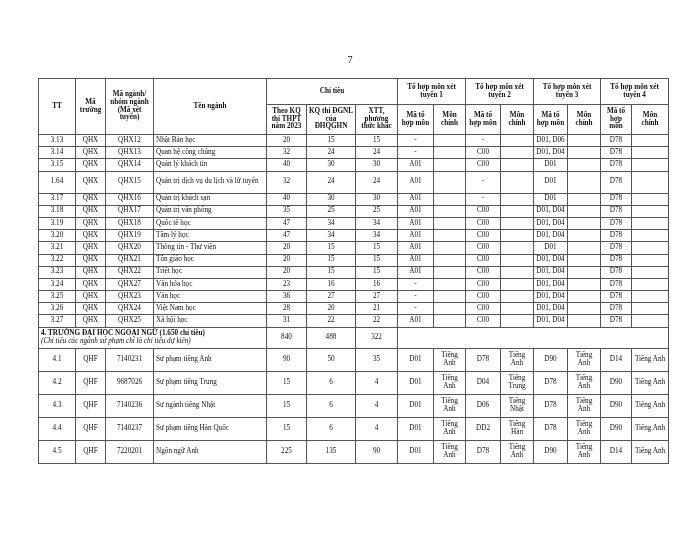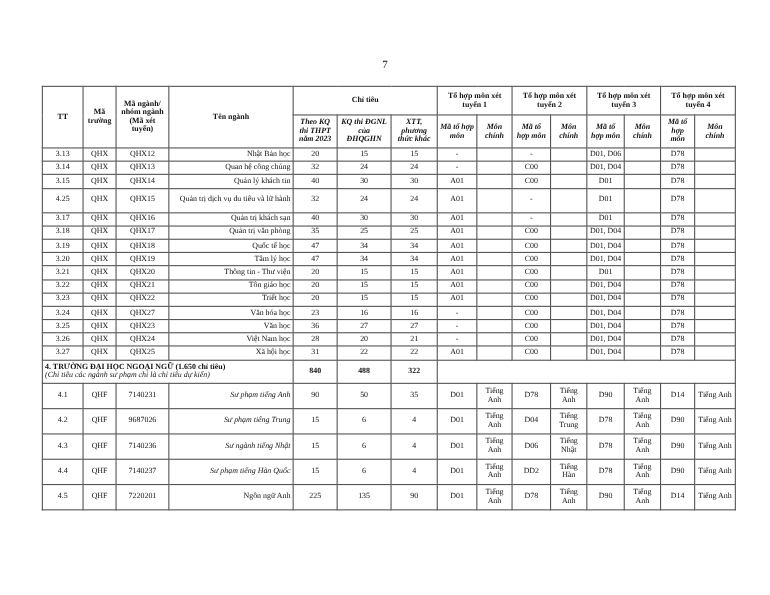--- a/index.html
+++ b/index.html
@@ -5,29 +5,29 @@
   html, body { margin: 0; padding: 0; background: #ffffff; }
   body { width: 700px; height: 541px; position: relative; overflow: hidden;
          font-family: "Liberation Serif", serif; color: #111; }
   .page-num { position: absolute; top: 54px; left: 0; width: 700px; text-align: center;
               font-size: 10px; }
   table.adm { position: absolute; left: 38px; top: 78px; border-collapse: collapse;
               table-layout: fixed; width: 630px; font-size: 7.2px; line-height: 1.1; }
   table.adm th, table.adm td { border: 1px solid #555; padding: 0 2px; text-align: center;
               vertical-align: middle; overflow: hidden; }
   table.adm th { font-weight: bold; font-size: 7.2px; }
-  table.adm td.name { text-align: right; }
-  table.adm td.it { font-style: italic; }
+  table.adm td.name { text-align: left; }
+  table.adm td.it { }
   tr.h1 th { height: 25px; }
-  tr.h2 th { height: 29px; font-style: italic; }
+  tr.h2 th { height: 29px; }
   tr.r1 td { height: 11.2px; }
   tr.r2 td { height: 21px; }
   tr.sec td { height: 20px; margin-top: 20px; }
   tr.sec td.sec-title { text-align: left; font-weight: bold; }
-  tr.sec td.sec-num { font-weight: bold; }
+  tr.sec td.sec-num { font-weight: normal; }
   .sec-note { font-style: italic; font-weight: normal; display: block; }
   tr.q td { height: 22px; }
 </style>
 </head>
 <body>
 
 <div class="page-num">7</div>
 
 <table class="adm">
   <colgroup>
@@ -119,24 +119,24 @@
         <td>A01</td>
         <td></td>
         <td>C00</td>
         <td></td>
         <td>D01</td>
         <td></td>
         <td>D78</td>
         <td></td>
       </tr>
       <tr class="r2">
-        <td>4.25</td>
+        <td>1.64</td>
         <td>QHX</td>
         <td>QHX15</td>
-        <td class="name">Quản trị dịch vụ du tiêu và lữ hành</td>
+        <td class="name">Quản trị dịch vụ du lịch và lữ tuyển</td>
         <td>32</td>
         <td>24</td>
         <td>24</td>
         <td>A01</td>
         <td></td>
         <td>-</td>
         <td></td>
         <td>D01</td>
         <td></td>
         <td>D78</td>

